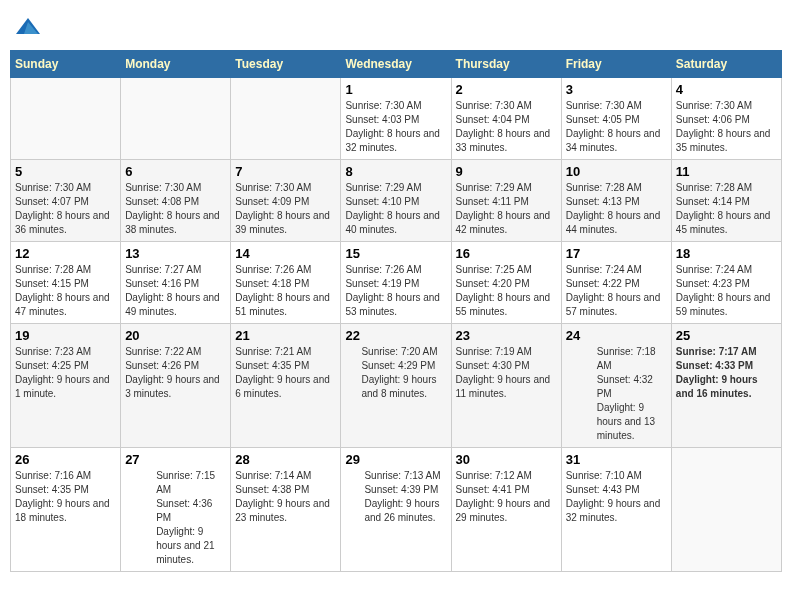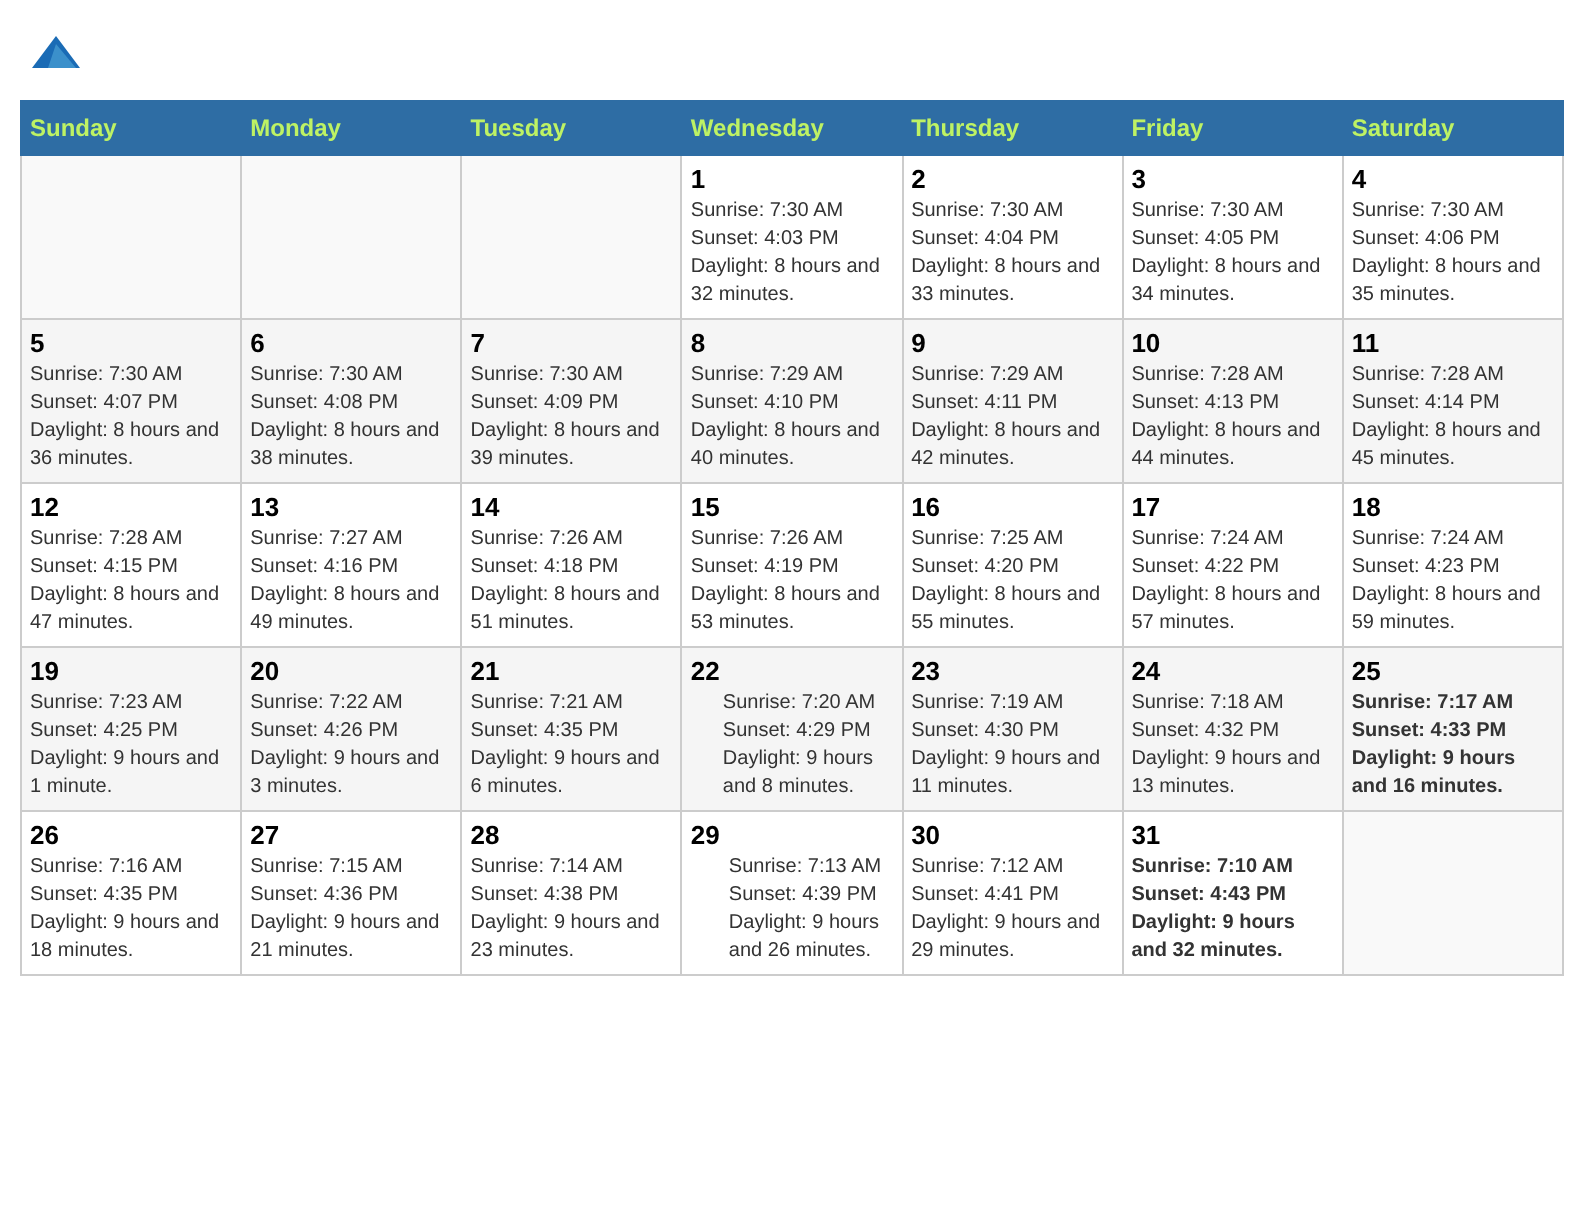--- a/index.html
+++ b/index.html
@@ -54,21 +54,21 @@
       font-size: 14px;
       color: #333;
     }
     table {
       width: 100%;
       border-collapse: collapse;
       font-size: 11px;
     }
     thead th {
       background-color: #2e6da4;
-      color: #bef264;
+      color: #fef9c3;
       padding: 6px 4px;
       font-size: 12px;
       font-weight: bold;
       text-align: left;
       border: 1px solid #2e6da4;
     }
     tbody td {
       border: 1px solid #ccc;
       vertical-align: top;
       padding: 4px;
@@ -270,41 +270,41 @@
 Daylight: 9 hours and 8 minutes.</div>
         </td>
         <td>
           <span class="day-num">23</span>
           <div class="day-info" style="white-space: pre-line;">Sunrise: 7:19 AM
 Sunset: 4:30 PM
 Daylight: 9 hours and 11 minutes.</div>
         </td>
         <td>
           <span class="day-num">24</span>
-          <div class="day-info" style="white-space: pre-line;">Sunrise: 7:18 AM
+          <div class="day-info" style="white-space: pre-line; margin-left: 31px;">Sunrise: 7:18 AM
 Sunset: 4:32 PM
 Daylight: 9 hours and 13 minutes.</div>
         </td>
         <td>
           <span class="day-num">25</span>
           <div class="day-info" style="white-space: pre-line; font-weight: bold;">Sunrise: 7:17 AM
 Sunset: 4:33 PM
 Daylight: 9 hours and 16 minutes.</div>
         </td>
       </tr>
       <tr>
         <td>
           <span class="day-num">26</span>
           <div class="day-info" style="white-space: pre-line;">Sunrise: 7:16 AM
 Sunset: 4:35 PM
 Daylight: 9 hours and 18 minutes.</div>
         </td>
         <td>
           <span class="day-num">27</span>
-          <div class="day-info" style="white-space: pre-line;">Sunrise: 7:15 AM
+          <div class="day-info" style="white-space: pre-line; margin-left: 31px;">Sunrise: 7:15 AM
 Sunset: 4:36 PM
 Daylight: 9 hours and 21 minutes.</div>
         </td>
         <td>
           <span class="day-num">28</span>
           <div class="day-info" style="white-space: pre-line;">Sunrise: 7:14 AM
 Sunset: 4:38 PM
 Daylight: 9 hours and 23 minutes.</div>
         </td>
         <td>
@@ -314,20 +314,20 @@
 Daylight: 9 hours and 26 minutes.</div>
         </td>
         <td>
           <span class="day-num">30</span>
           <div class="day-info" style="white-space: pre-line;">Sunrise: 7:12 AM
 Sunset: 4:41 PM
 Daylight: 9 hours and 29 minutes.</div>
         </td>
         <td>
           <span class="day-num">31</span>
-          <div class="day-info" style="white-space: pre-line; font-weight: bold;">Sunrise: 7:10 AM
+          <div class="day-info" style="white-space: pre-line;">Sunrise: 7:10 AM
 Sunset: 4:43 PM
 Daylight: 9 hours and 32 minutes.</div>
         </td>
         <td class="empty-cell"></td>
       </tr>
     </tbody>
 </table>
 
 </body></html>

